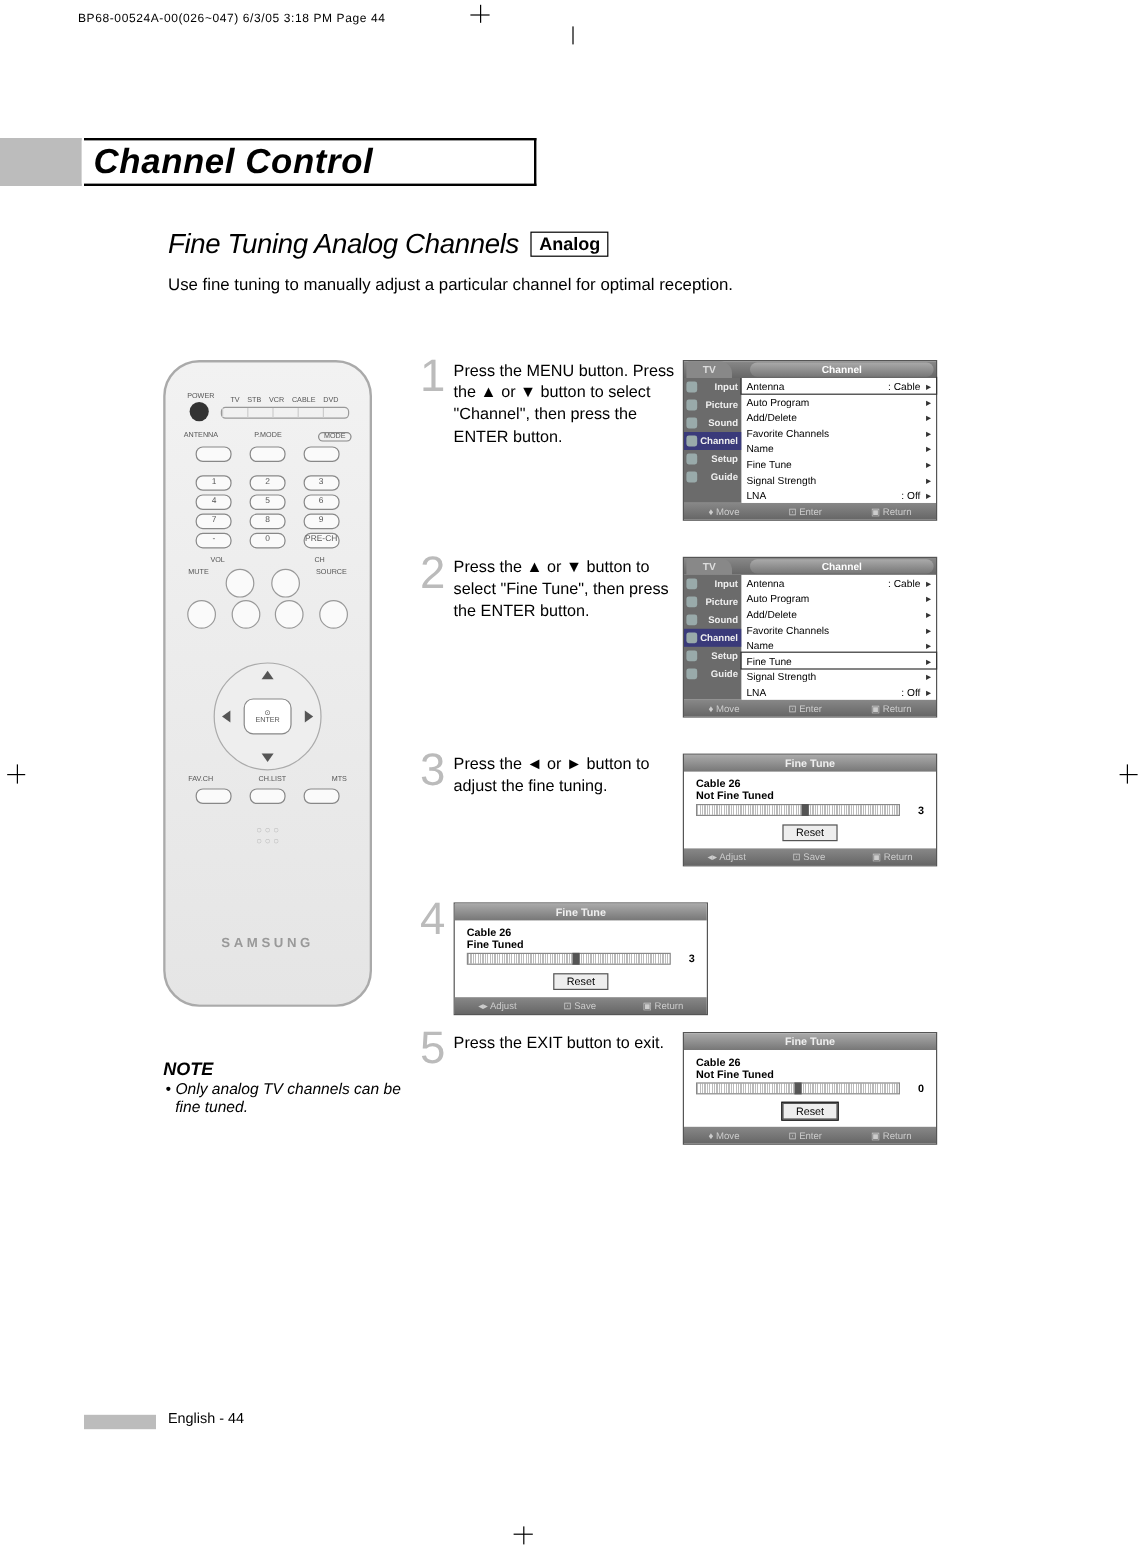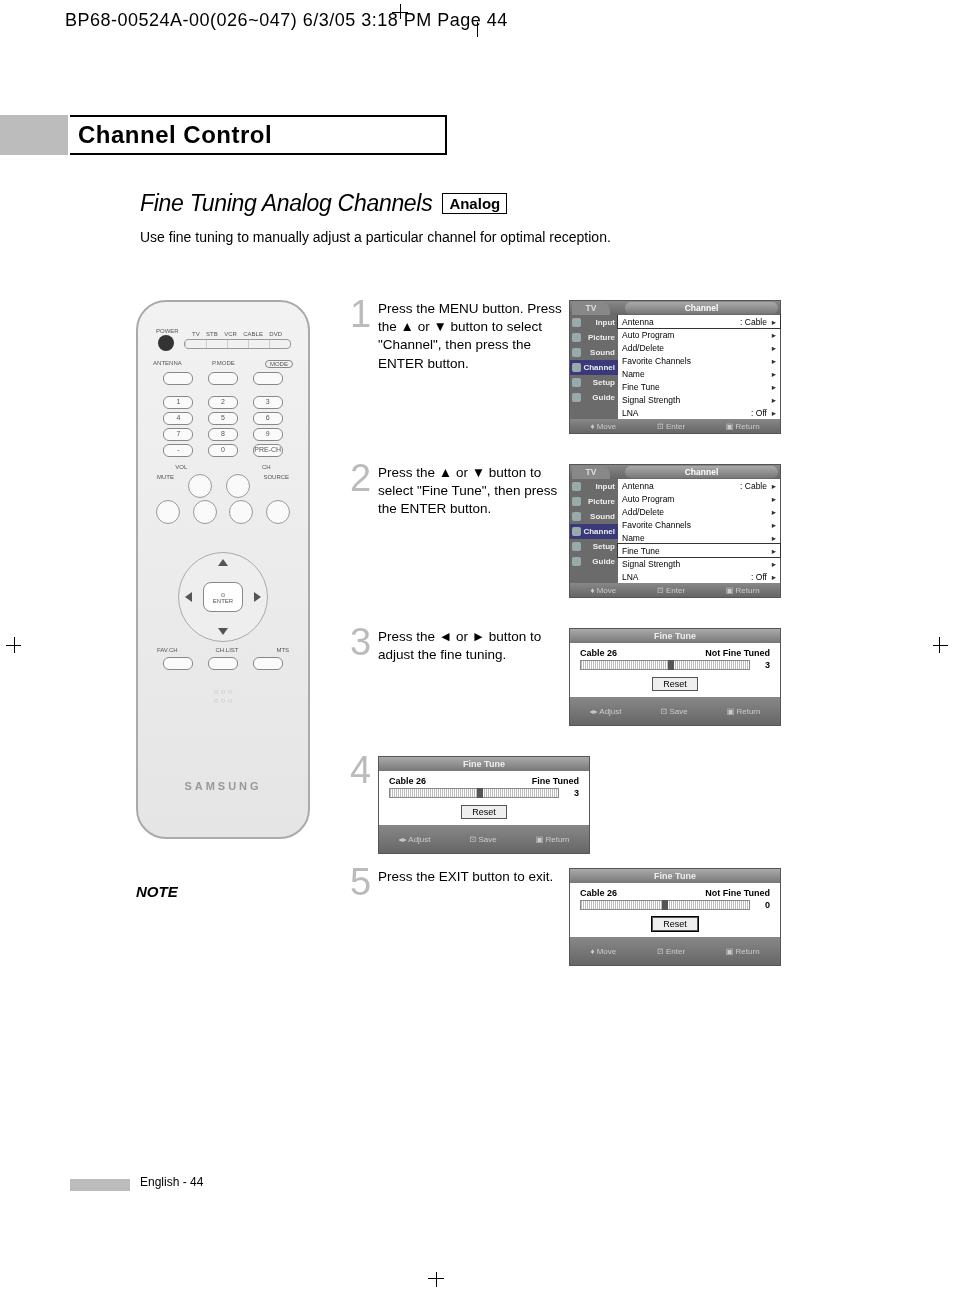--- a/index.html
+++ b/index.html
@@ -13,21 +13,21 @@
     width: 954px;
     height: 1301px;
     position: relative;
     box-sizing: border-box;
     padding: 0;
   }
   .header-line {
     position: absolute;
     top: 10px;
     left: 65px;
-    font-size: 18px;
+    font-size: 10px;
     letter-spacing: 0.5px;
     text-align: right;
   }
   .crop-t { position:absolute; top:22px; left:50%; width:1px; height:15px; background:#000;}
   .crop-t2{ position:absolute; top:4px; left:400px; width:1px; height:15px; background:#000;}
   .crop-t2h{position:absolute; top:12px; left:392px; width:16px; height:1px; background:#000;}
   .crop-l { position:absolute; top:645px; left:6px; width:15px; height:1px; background:#000;}
   .crop-lv{position:absolute; top:637px; left:14px; width:1px; height:16px; background:#000;}
   .crop-r { position:absolute; top:645px; right:6px; width:15px; height:1px; background:#000;}
   .crop-rv{position:absolute; top:637px; right:14px; width:1px; height:16px; background:#000;}
@@ -50,23 +50,24 @@
     width: 70px;
     height: 100%;
     background: #bcbcbc;
     margin-left: -72px;
     border-top: 2px solid #bcbcbc;
     border-bottom: 2px solid #bcbcbc;
   }
   .section-title {
     font-family: "Arial Black", Arial, sans-serif;
     font-weight: 900;
-    font-size: 24px;
+    font-size: 29px;
     padding-left: 10px;
     letter-spacing: 0.5px;
+    font-style: italic;
   }
   .content {
     position: absolute;
     top: 190px;
     left: 140px;
     width: 700px;
   }
   .subtitle-row {
     display:flex;
     align-items: center;
@@ -196,28 +197,28 @@
   .ft-osd {
     width: 210px;
     border:1px solid #555;
     font-size:9px;
     background:#fff;
   }
   .ft-header{
     background:linear-gradient(#aaa,#777);
     color:#eee; font-weight:bold; text-align:center; height:14px; line-height:14px; border-radius:0;
   }
-  .ft-info{ display:flex; justify-content:space-between; padding:5px 10px 2px; font-weight:bold; font-size:9px;}
+  .ft-info{ display:flex; justify-content:space-between; padding:5px 10px 2px; font-weight:bold; font-size:9px;flex-direction:column;}
   .ft-bar-wrap{ padding:0 10px 3px; display:flex; align-items:center; gap:4px;}
   .ft-bar{ flex:1; height:8px; background:repeating-linear-gradient(90deg,#bbb 0,#bbb 1px,#fff 1px,#fff 2px); position:relative; border:1px solid #888;}
   .ft-bar-ind{ position:absolute; top:-1px; width:6px; height:10px; background:#555; }
   .ft-val{ width:16px; text-align:right; font-weight:bold; }
   .ft-rst{ text-align:center; padding:6px 0 8px;}
   .ft-rst span{ border:1px solid #555; padding:1px 10px; background:#eee; font-size:9px;}
-  .ft-foot{ background:linear-gradient(#888,#666); color:#ccc; height:28px; display:flex; align-items:center; justify-content:space-around; font-size:8px;}
+  .ft-foot{ background:linear-gradient(#888,#666); color:#ccc; height:14px; display:flex; align-items:center; justify-content:space-around; font-size:8px;}
 
   .arrow-r::after{content:"▸"; color:#333;}
 
   .footer-pg{
     position:absolute; bottom:112px; left:140px; font-size:12px;
   }
   .footer-bar{
     position:absolute; bottom:110px; left:70px; width:60px; height:12px; background:#bcbcbc;
   }
 </style>
@@ -331,20 +332,21 @@
       <div class="oval-row" style="top:355px;">
           <span class="oval"></span>
           <span class="oval"></span>
           <span class="oval"></span>
         </div>
       <div style="position:absolute;top:385px;width:100%;text-align:center;color:#bbb;font-size:8px;">○ ○ ○<br>○ ○ ○</div>
       <div class="samsung-logo">SAMSUNG</div>
     </div>
     <div class="note">
       <div class="note-title">NOTE</div>
+      <div class="note-text">• Only analog TV channels can be fine tuned.</div>
     </div>
   </div>
 
   <div class="steps">
 
     <div class="step">
       <div class="step-num">1</div>
       <div class="step-text">Press the MENU button. Press the ▲ or ▼ button to select "Channel", then press the ENTER button.</div>
       <div class="step-shot">
         <div class="osd">

